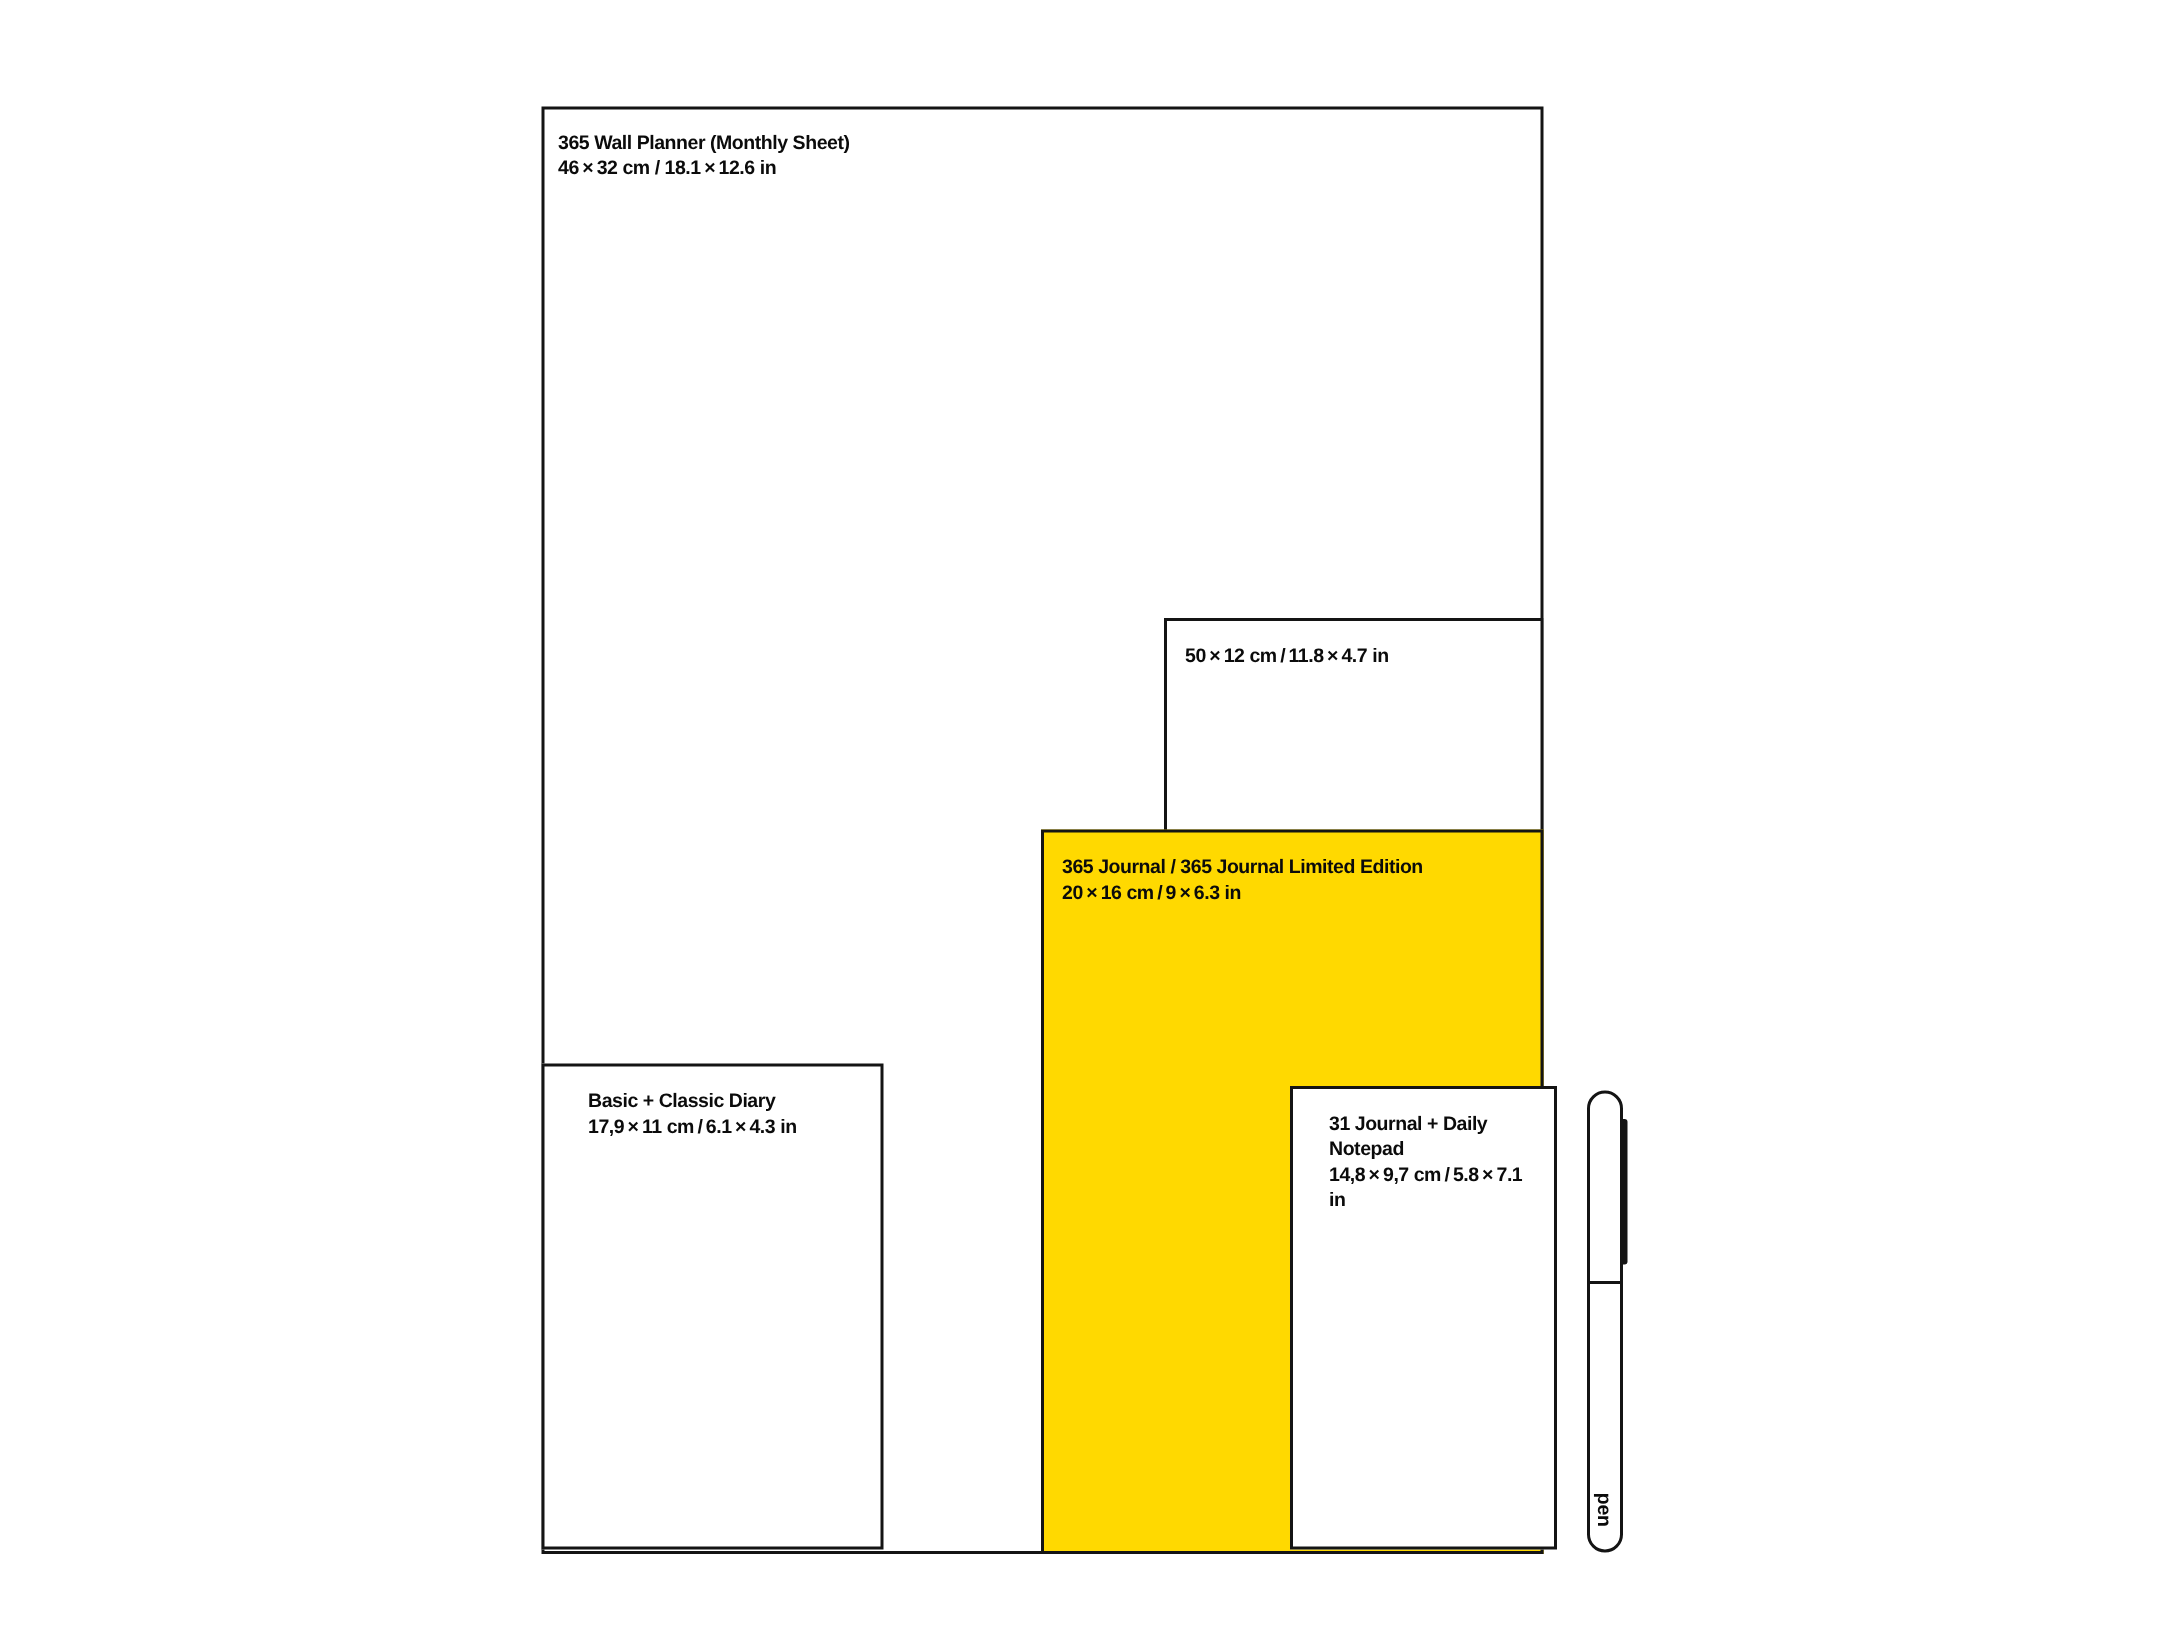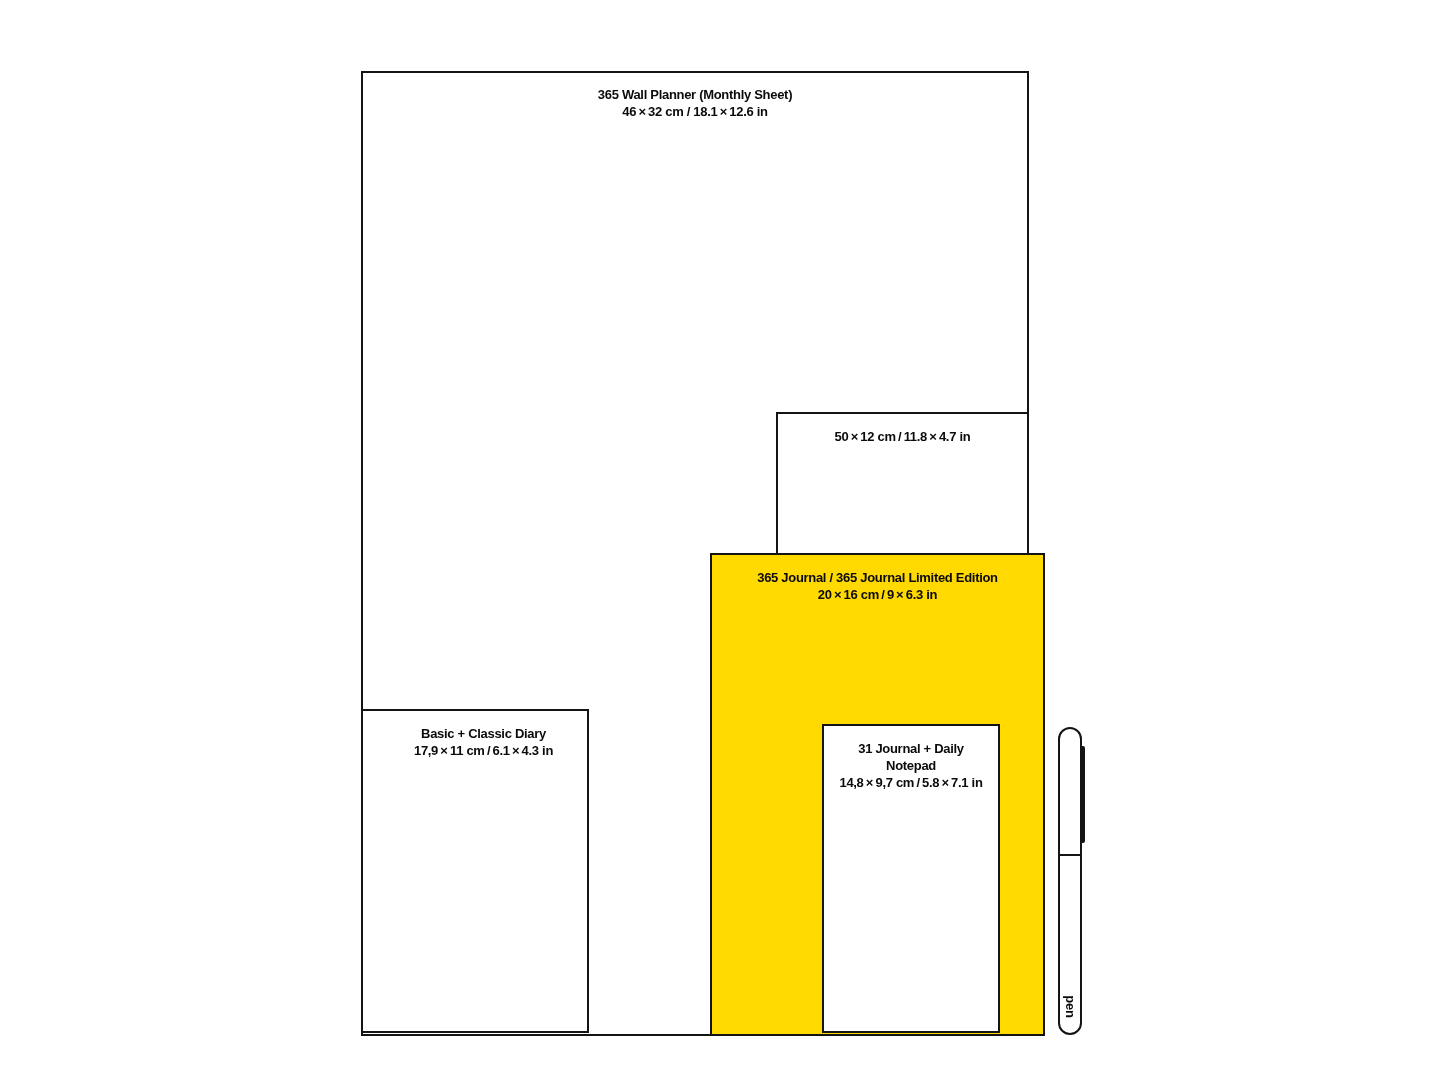--- a/index.html
+++ b/index.html
@@ -16,40 +16,38 @@
     overflow: hidden;
   }
   .box {
     position: absolute;
     box-sizing: border-box;
     border: 2px solid var(--outline, #000000);
     background: var(--box-fill, #ffffff);
   }
   .box.highlight {
     background: var(--highlight, #FFD900);
-    margin-left: 16px;
   }
   .label {
     padding: 14px 12px;
     color: var(--text, #000000);
-    text-align: center;
   }
   .title, .dims {
     font-size: 13px;
     line-height: 17px;
     font-weight: 700;
     letter-spacing: -0.3px;
     white-space: pre-line;
   }
   
   .box-wall-planner   { left: 361px; top: 71px;  width: 668px; height: 965px; z-index: 1; }
   .box-weekly-notepad { left: 776px; top: 412px; width: 253px; height: 624px; z-index: 2; }
   .box-journal-365    { left: 694px; top: 553px; width: 335px; height: 483px; z-index: 3; }
   .box-diary          { left: 361px; top: 709px; width: 228px; height: 324px; z-index: 4; padding-left: 17px; }
-  .box-journal-31     { left: 822px; top: 724px; width: 178px; height: 309px; z-index: 5; }
+  .box-journal-31     { left: 860px; top: 724px; width: 178px; height: 309px; z-index: 5; padding-left: 12px; }
   .box-wall-planner .label { padding: 13px 9px; }
   .pen {
     position: absolute;
     left: 1058px; top: 727px;
     width: 24px; height: 308px;
     box-sizing: border-box;
     border: 2px solid var(--outline, #000000);
     border-radius: 12px;
     background: #ffffff;
     z-index: 6;

